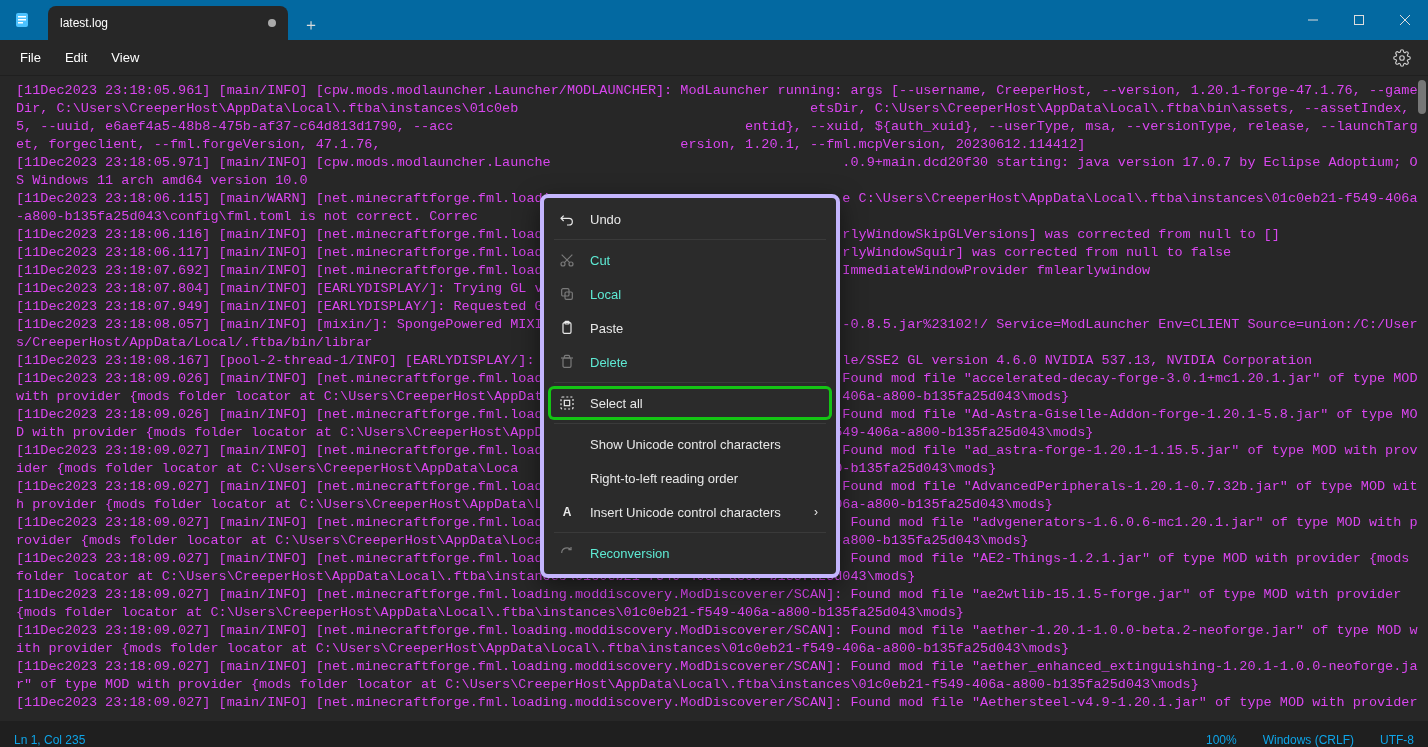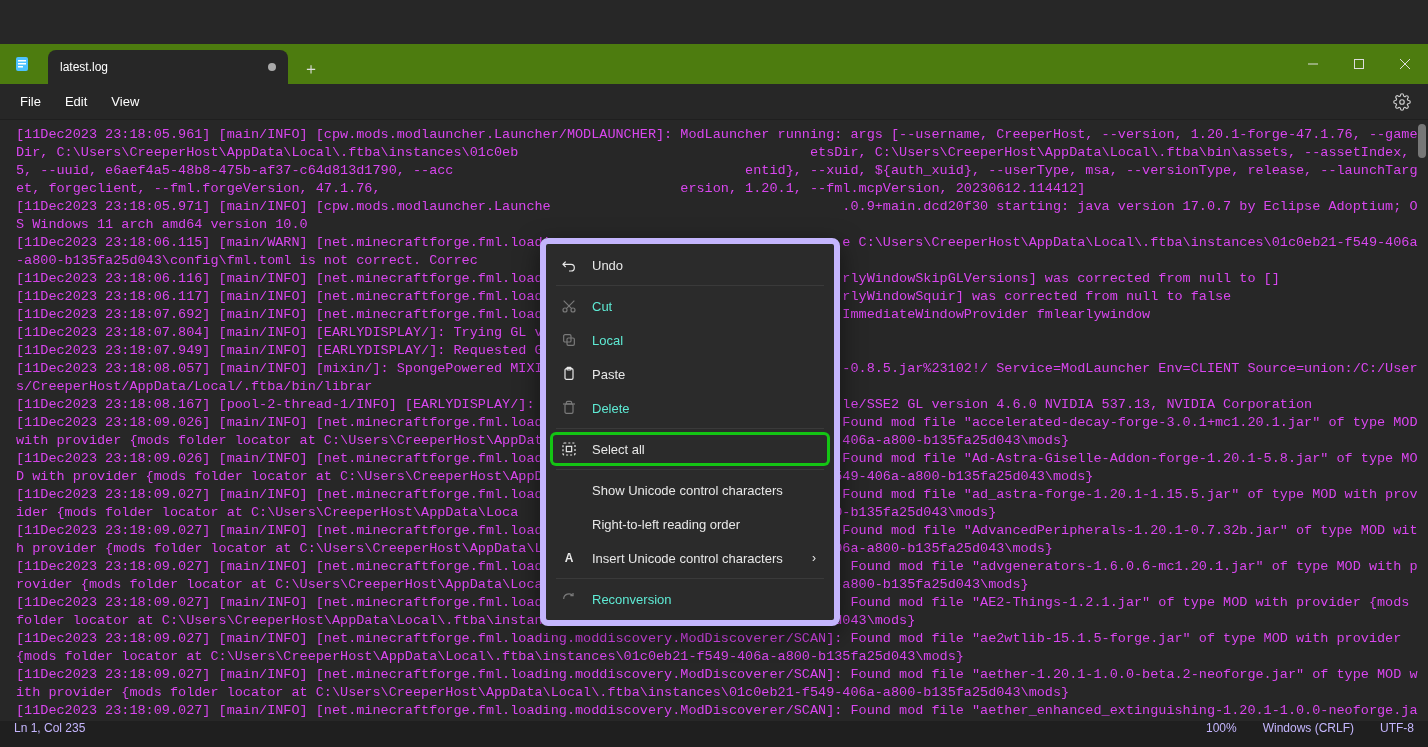--- a/index.html
+++ b/index.html
@@ -11,26 +11,25 @@
     color: #ffffff;
     display: flex;
     flex-direction: column;
     width: 1428px;
     height: 747px;
   }
 
   
   .titlebar {
     height: 40px;
-    background: #4d7c0f;
+    background: #0369a1;
     display: flex;
     align-items: center;
     flex-shrink: 0;
     position: relative;
-    margin-top: 44px;
   }
   .app-icon {
     width: 16px; height: 16px;
     margin: 0 14px;
     display: flex; align-items: center; justify-content: center;
   }
   .tabstrip { display: flex; align-items: flex-end; height: 100%; }
   .tab {
     height: 34px;
     min-width: 240px;
@@ -123,21 +122,21 @@
     border-radius: 4px;
   }
 
   
   .context-menu {
     position: absolute;
     top: 118px;
     left: 540px;
     width: 300px;
     background: #2b2b2b;
-    border: 6px solid #c4b5fd;
+    border: 4px solid #c4b5fd;
     border-radius: 8px;
     box-shadow: 0 8px 24px rgba(0,0,0,0.5);
     padding: 4px;
     z-index: 50;
     color: #e8e8e8;
   }
   .context-menu .row {
     display: flex;
     align-items: center;
     padding: 8px 14px 8px 10px;
@@ -166,22 +165,22 @@
     height: 1px;
     background: #3a3a3a;
     margin: 3px 6px;
   }
 
   
   .statusbar {
     height: 26px;
     background: #1f1f1f;
     display: flex;
-    align-items: flex-start;
-    color: #c4b5fd;
+    align-items: flex-end;
+    color: #0ea5e9;
     font-size: 12px;
     padding: 0 14px;
     gap: 26px;
     flex-shrink: 0;
   }
   .statusbar .spacer { flex: 1; }
 </style>
 </head>
 <body>
 

